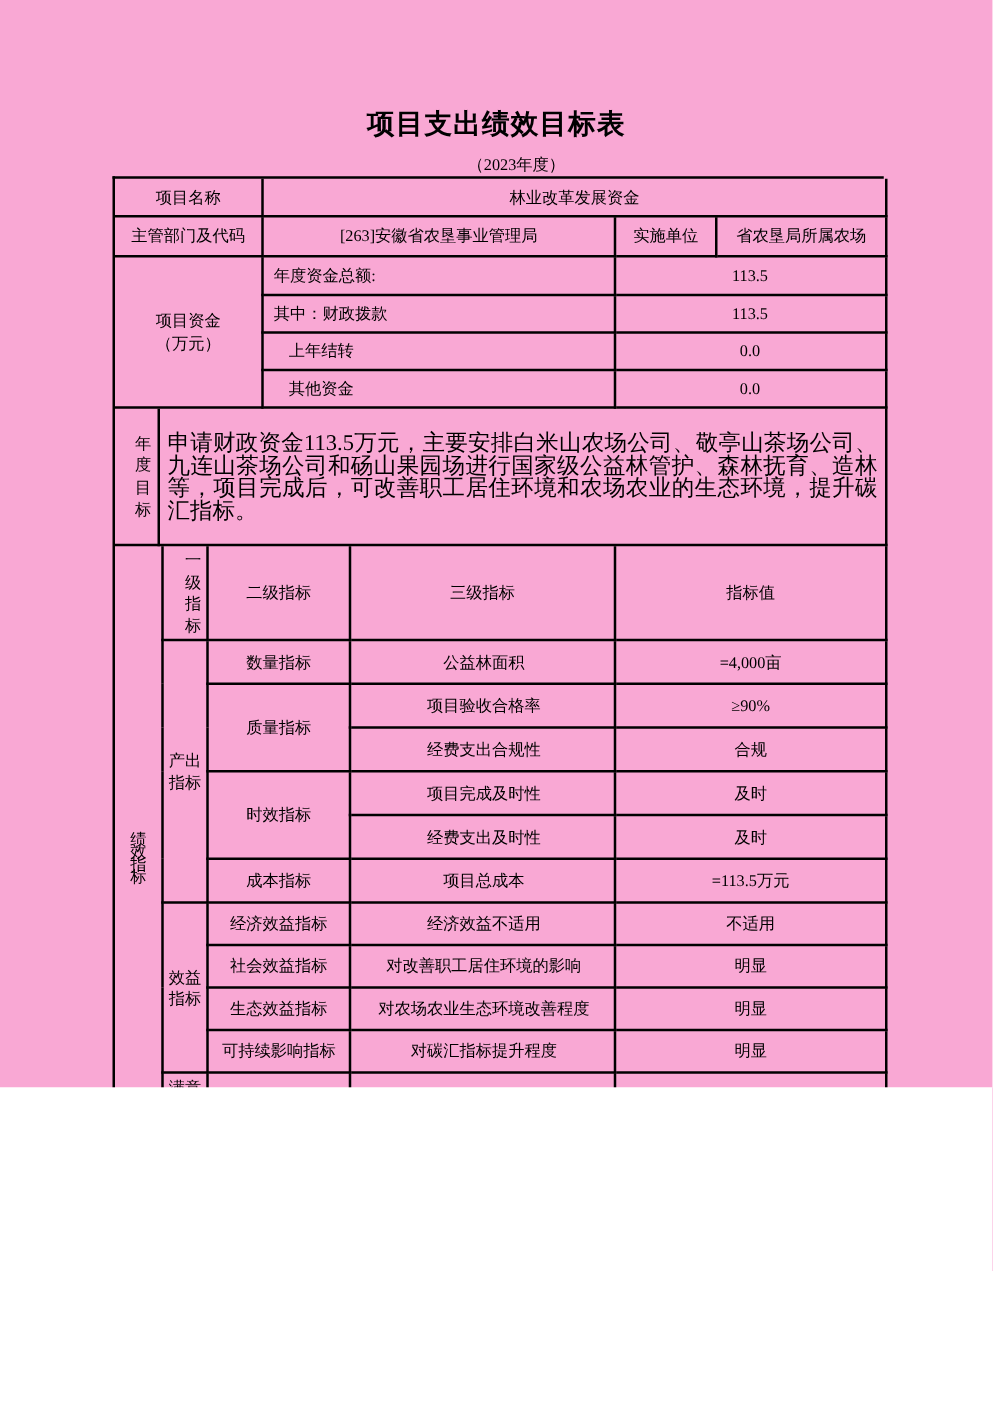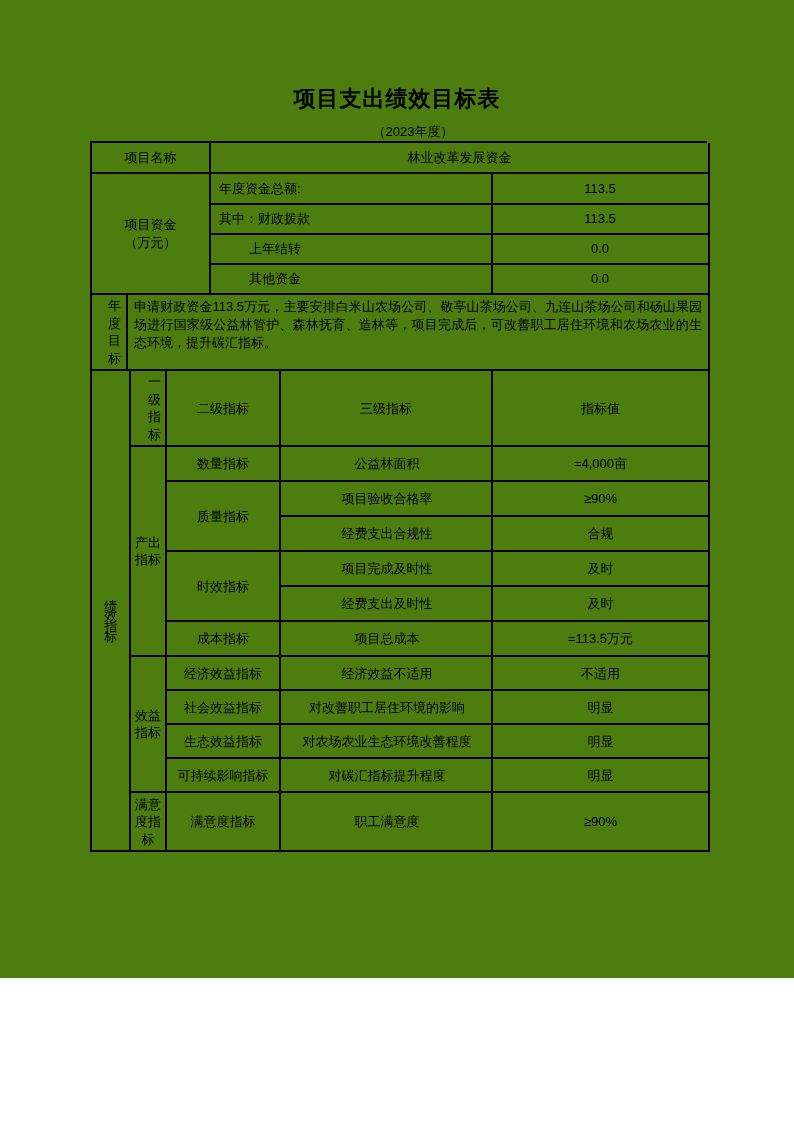--- a/index.html
+++ b/index.html
@@ -1,22 +1,22 @@
 <!DOCTYPE html>
 <html lang="zh"><head>
 <meta charset="utf-8">
 <style>
   * { box-sizing: border-box; }
   html,body { margin:0; padding:0; background:#ffffff; }
   .page {
     position: relative;
     width: 794px;
-    height: 978px;
-    background: #4d7c0f;
-    font-family: Liberation Sans, sans-serif;
+    height: 870px;
+    background: #f9a8d4;
+    font-family: Liberation Serif, serif;
     color: #000000;
     overflow: hidden;
   }
   .title {
     position: absolute;
     top: 84px; left: 0;
     width: 100%;
     margin: 0;
     text-align: center;
     font-size: 22px;
@@ -50,27 +50,27 @@
     font-weight: normal;
     padding: 2px 4px;
     text-align: center;
     vertical-align: middle;
     overflow: hidden;
     line-height: 1.35;
   }
   .right  { text-align: center; padding-right: 5px; }
   .pre    { white-space: pre-line; }
   .fund-label { text-align: left; padding-left: 8px; }
-  .indent     { padding-left: 38px; }
+  .indent     { padding-left: 20px; }
   .goal-text {
     text-align: left;
     text-align: justify;
-    font-size: 13px;
+    font-size: 18px;
     line-height: 18px;
-    padding: 3px 6px;
+    padding: 18px 6px;
     vertical-align: top;
   }
   .vert {
     writing-mode: vertical-rl;
     text-orientation: upright;
     letter-spacing: 10px;
     display: inline-block;
   }
   .l3cell { text-align: center; padding-left: 6px; }
 </style>
@@ -88,20 +88,26 @@
       <colgroup>
           <col style="width:118px">
           <col style="width:282px">
           <col style="width:81px">
           <col style="width:136px">
         </colgroup>
       <tbody>
           <tr style="height:30px">
         <td>项目名称</td>
         <td colspan="3">林业改革发展资金</td>
+      </tr>
+      <tr style="height:32px">
+        <td>主管部门及代码</td>
+        <td>[263]安徽省农垦事业管理局</td>
+        <td>实施单位</td>
+        <td>省农垦局所属农场</td>
       </tr>
     </tbody>
       </table>
 
     <table>
       <colgroup>
           <col style="width:118px">
           <col style="width:282px">
           <col style="width:217px">
         </colgroup>

